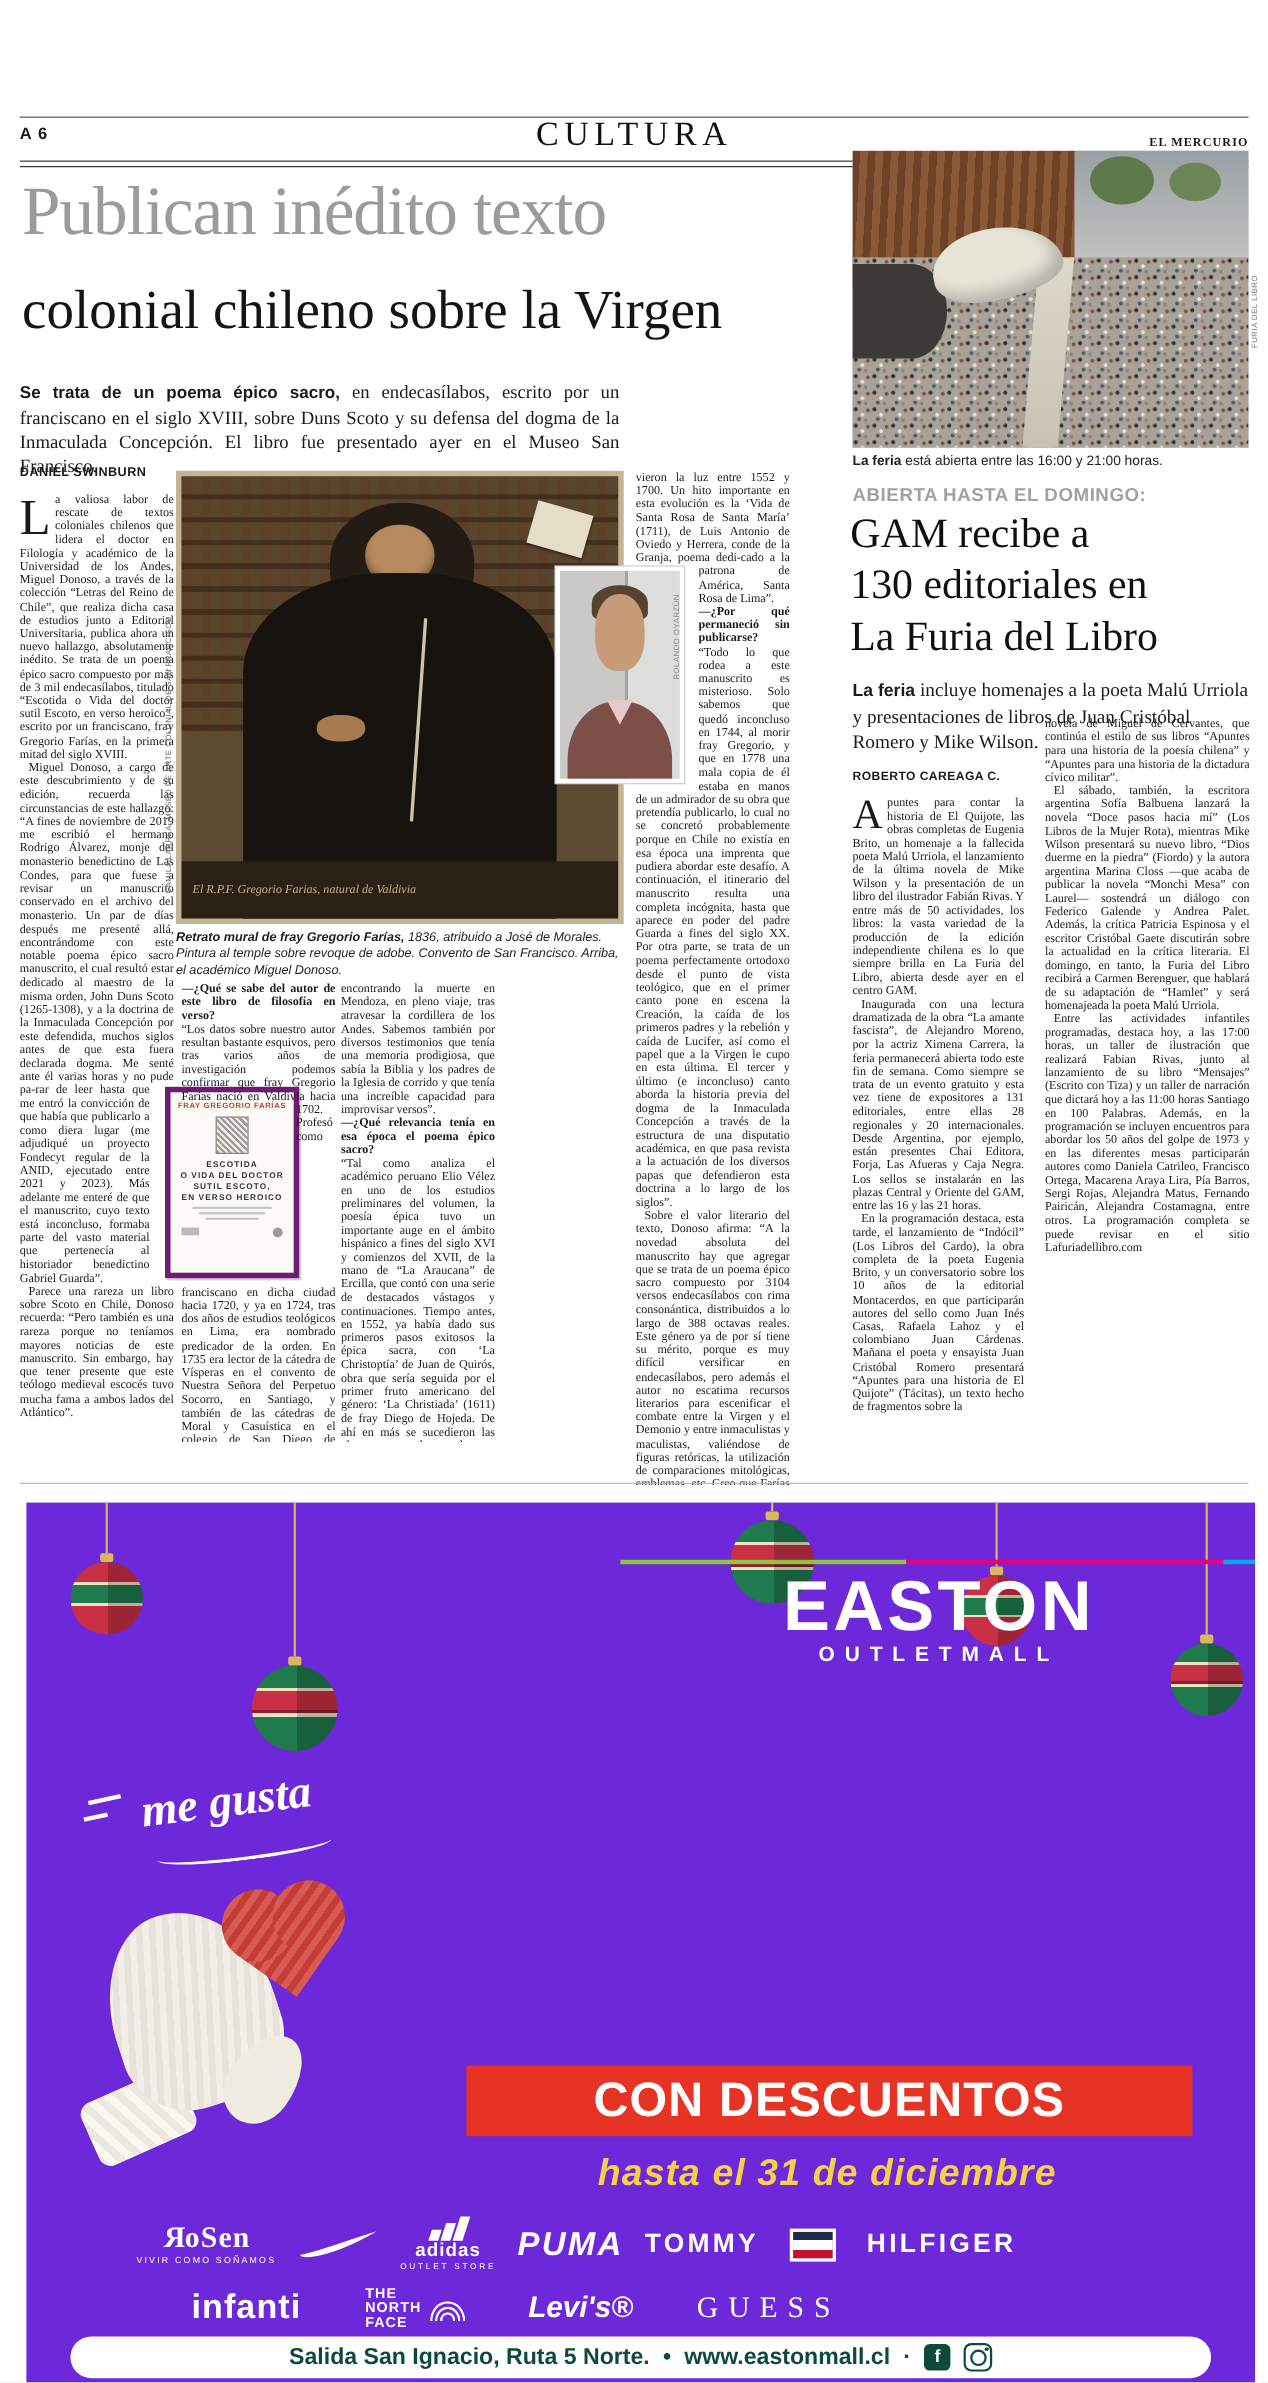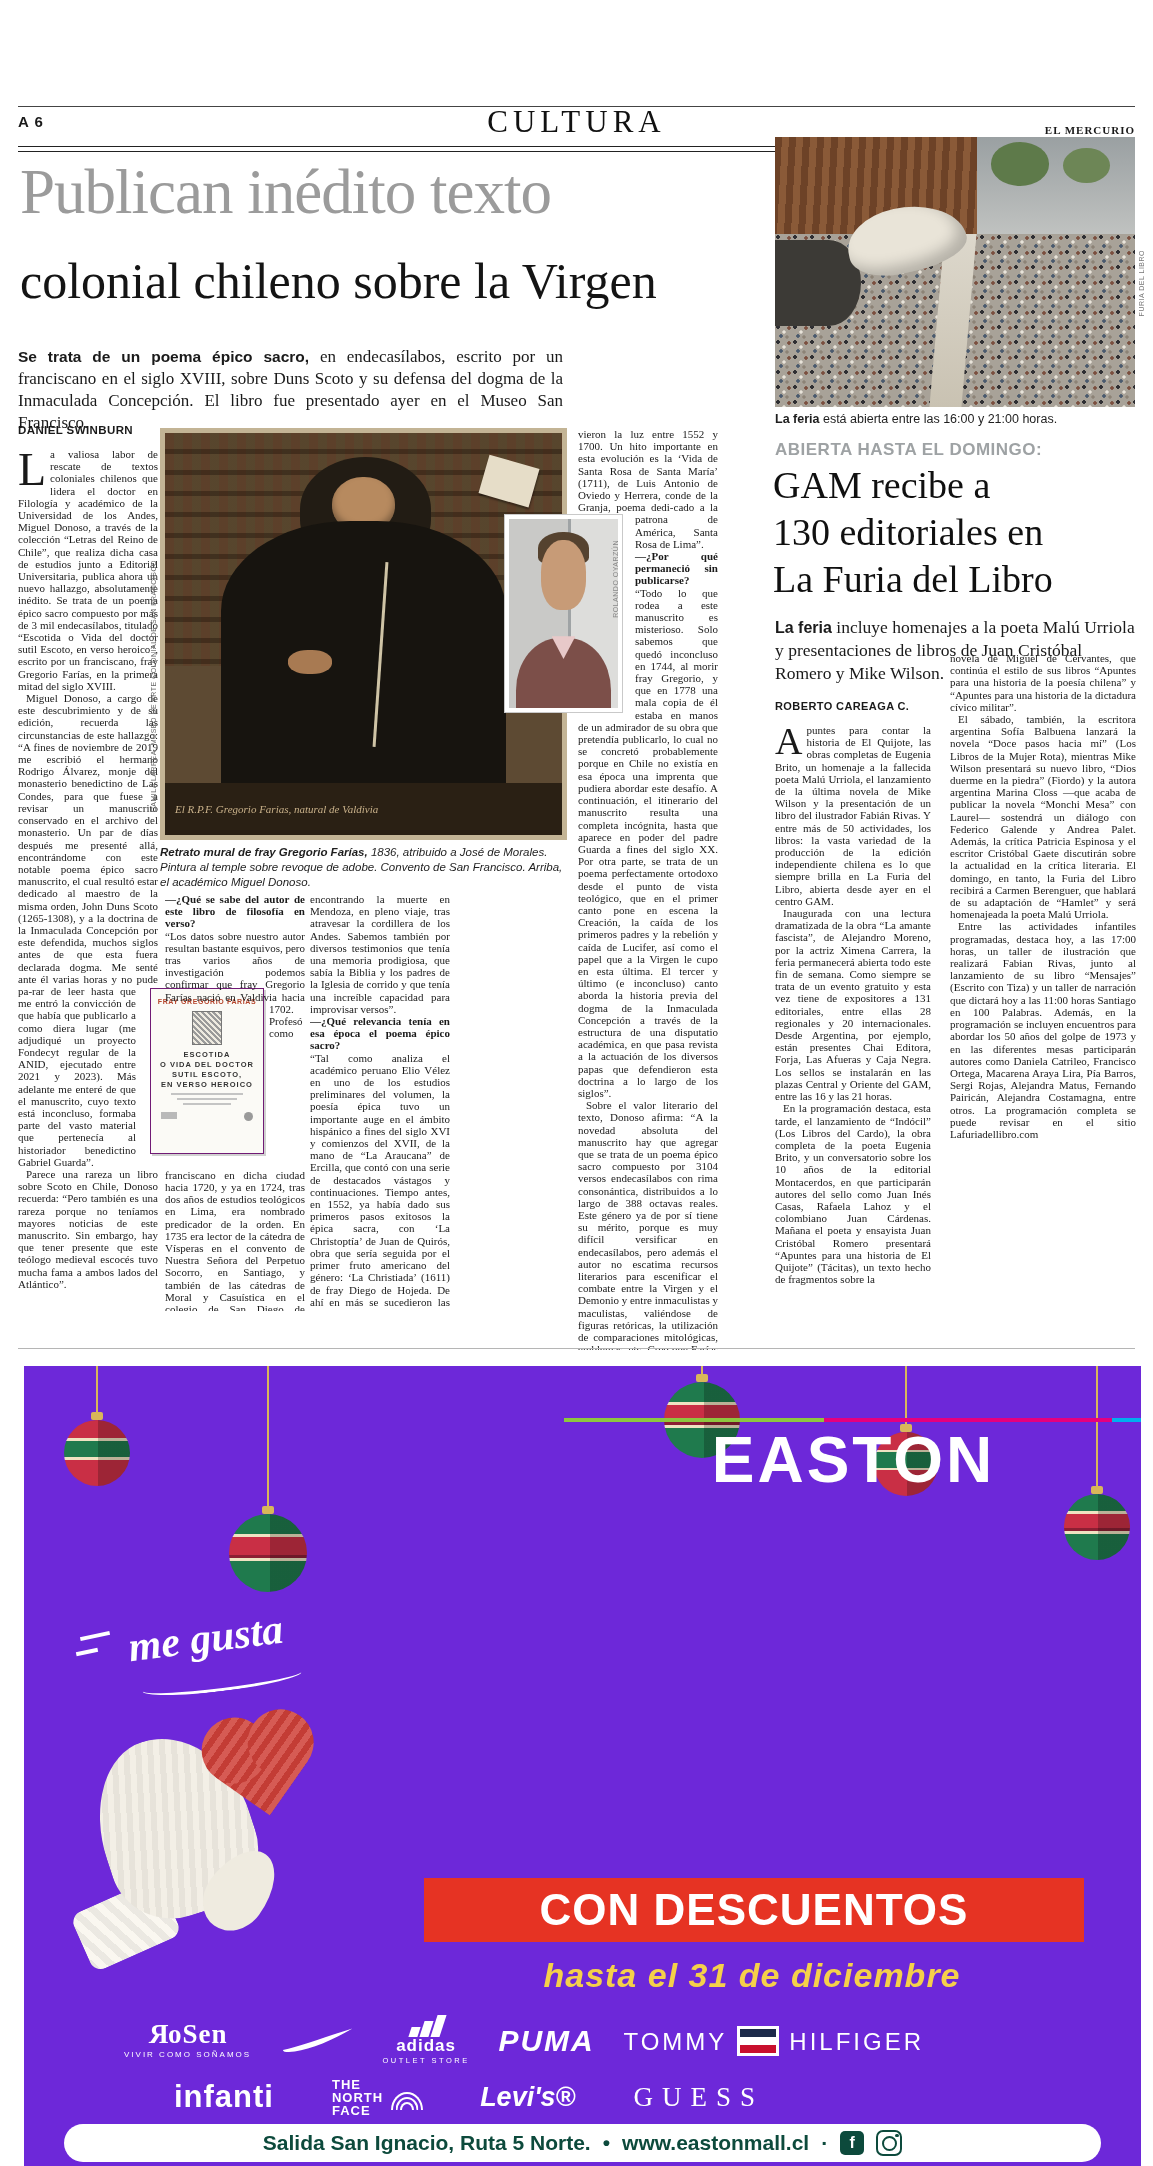--- a/index.html
+++ b/index.html
@@ -60,21 +60,21 @@
 
   
   .donoso{left:505px;top:515px;width:117px;height:197px;background:#fff;box-shadow:0 0 0 1px #c9c9c9;}
   .d-in{position:absolute;inset:4px;background:linear-gradient(90deg,#c9c9c7 0 54%,#9fa3a5 54% 57%,#dddddb 57% 100%);overflow:hidden;}
   .d-hair{position:absolute;left:27%;top:7%;width:46%;height:17%;background:#55422f;border-radius:50% 50% 20% 20%;}
   .d-face{position:absolute;left:29%;top:11%;width:42%;height:37%;background:#c79b77;border-radius:46% 46% 42% 42%;}
   .d-sweater{position:absolute;left:6%;bottom:0;width:88%;height:37%;background:#7c4f49;border-radius:45% 45% 0 0/75% 75% 0 0;}
   .d-collar{position:absolute;left:39%;bottom:26%;width:22%;height:12%;background:#e8c9c9;clip-path:polygon(0 0,100% 0,50% 100%);}
 
   
-  .book{left:150px;top:988px;width:112px;height:164px;background:#fbfaf6;border:1px solid #701a75;
+  .book{left:150px;top:988px;width:112px;height:164px;background:#fbfaf6;border:5px solid #701a75;
     box-shadow:2px 2px 0 rgba(0,0,0,.18);text-align:center;font-family:"Liberation Sans",sans-serif;overflow:hidden;}
   .bk-author{color:#b5452c;font-size:7px;font-weight:bold;letter-spacing:.6px;margin-top:9px;}
   .bk-orn{width:28px;height:32px;margin:6px auto 5px;border:1px solid #777;
     background:repeating-linear-gradient(45deg,#9a9a9a 0 2px,#eeeae0 2px 4px);}
   .bk-title{font-size:7.5px;letter-spacing:1px;color:#333;white-space:pre-line;line-height:10px;font-weight:bold;}
   .bk-line{height:2px;background:#c4c4c4;margin:3px 20px;}
   .bk-logos{display:flex;justify-content:space-between;padding:0 10px;margin-top:7px;}
   .bk-logos i{display:block;width:16px;height:7px;background:#b9b9b9;}
   .bk-logos i.rnd{width:9px;height:9px;border-radius:50%;background:#9a9a9a;}
 
@@ -157,21 +157,21 @@
   .rosen .rev{display:inline-block;transform:scaleX(-1);}
   .rosen .r2{font-size:8px;letter-spacing:2px;}
   .swoosh svg{display:block;}
   .adidas{text-align:center;line-height:12px;}
   .abars{display:flex;align-items:flex-end;justify-content:center;gap:3px;height:22px;}
   .abars i{display:block;width:9px;background:#fff;transform:skewX(-18deg);}
   .abars i:nth-child(1){height:10px;} .abars i:nth-child(2){height:16px;} .abars i:nth-child(3){height:22px;}
   .adidas .a1{font-size:17px;font-weight:bold;letter-spacing:1px;line-height:18px;}
   .adidas .a2{font-size:7.5px;letter-spacing:2.5px;}
   .puma{font-size:30px;font-weight:bold;font-style:italic;letter-spacing:2px;}
-  .tommy{display:flex;align-items:flex-end;gap:10px;font-size:24px;letter-spacing:3px;font-weight:normal;}
+  .tommy{display:flex;align-items:flex-start;gap:28px;font-size:24px;letter-spacing:3px;font-weight:bold;}
   .tflag{width:36px;height:24px;border:3px solid #fff;
     background:linear-gradient(180deg,#1d2a4a 0 32%,#fff 32% 68%,#c8102e 68% 100%);}
   .infanti{font-size:31px;font-weight:bold;letter-spacing:1px;}
   .tnf{display:flex;align-items:center;gap:9px;}
   .tnf .t{font-size:13px;font-weight:bold;line-height:13px;white-space:pre-line;letter-spacing:1px;}
   .dome{position:relative;width:30px;height:26px;}
   .dome i{position:absolute;bottom:0;left:50%;transform:translateX(-50%);display:block;
     border:2.5px solid #fff;border-bottom:0;border-radius:50% 50% 0 0/100% 100% 0 0;}
   .dome i:nth-child(1){width:10px;height:6px;}
   .dome i:nth-child(2){width:19px;height:11px;}
@@ -337,20 +337,21 @@
       <div class="ball" style="width:66px;height:66px"></div>
     </div>
 
     <div class="stripe">
       <i style="width:45%;background:#8dc63f"></i>
         <i style="width:50%;background:#e6007e"></i>
         <i style="width:5%;background:#00aeef"></i>
     </div>
     <div class="elogo">
       <div class="e1">EASTON</div>
+      <div class="e2">OUTLETMALL</div>
     </div>
 
     <div class="mg-dash"></div>
     <div class="mg-dash mg-dash2"></div>
     <div class="megusta">me gusta</div>
     <div class="mg-sw"></div>
 
     <div class="mitt">
       <div class="cuff"></div>
       <div class="palm"></div>

